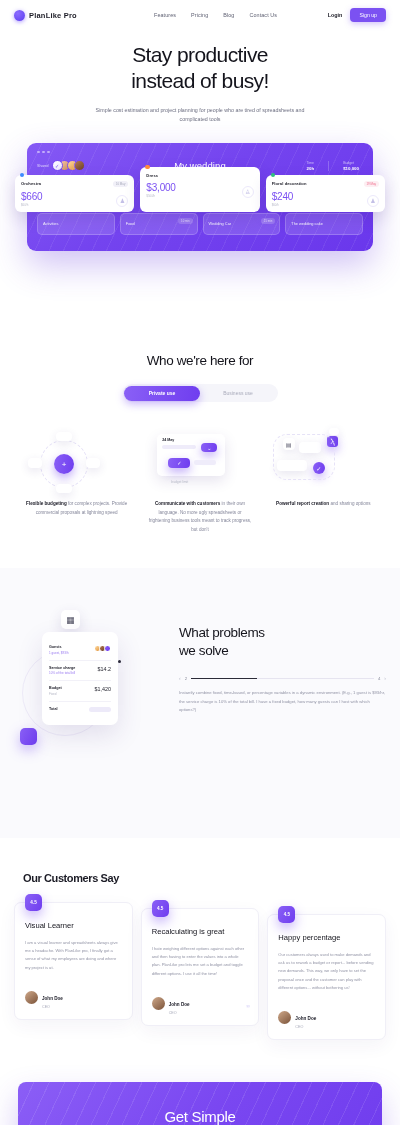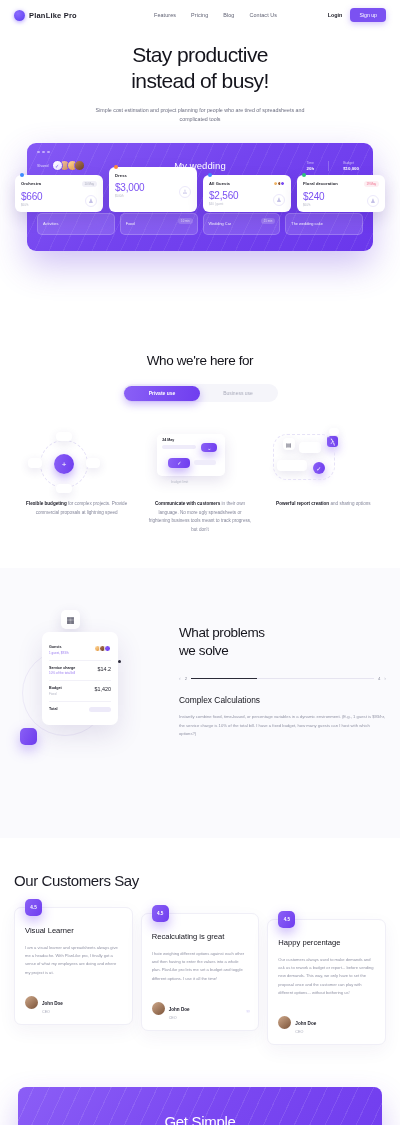--- a/index.html
+++ b/index.html
@@ -194,21 +194,21 @@
   .carousel { display: flex; align-items: center; gap: 4px; margin-top: 16px; }
   .carousel .arw { font-size: 5px; color: #b7b9c7; cursor: pointer; }
   .carousel .num { font-size: 4.4px; color: #8a8c9c; }
   .carousel .track { flex: 1; height: 1px; background: #e6e4f0; position: relative; }
   .carousel .track i { position: absolute; left: 0; top: 0; height: 1px; width: 36%; background: #2b2b38; display:block;}
   .prob-title { font-size: 8.4px; margin-top: 14px; color: #14141c; font-weight: 400; }
   .prob-body { font-size: 4.2px; line-height: 2; color: #9193a5; margin-top: 8px; }
 
   
   .sec4 { padding: 34px 14px 0; }
-  .sec4 h2 { font-size: 15px; letter-spacing: -.4px; font-weight: 400; }
+  .sec4 h2 { font-size: 11px; letter-spacing: -.4px; font-weight: 700; margin-left: 9px; }
   .tcards { display: flex; gap: 8px; margin-top: 18px; align-items: flex-start; }
   .tcard {
     flex: 1; background: #fff; border: 1px solid #f0eff7; border-radius: 7px;
     padding: 14px 10px 10px; position: relative; box-shadow: 0 6px 18px rgba(60,40,120,.05);
   }
   .tcard.mid { margin-top: 6px; }
   .tcard.last { margin-top: 12px; }
   .score {
     position: absolute; left: 10px; top: -9px; width: 17px; height: 17px;
     border-radius: 5px; background: linear-gradient(120deg,#8a60f6,#6f3def);
@@ -337,38 +337,20 @@
       </div>
       <div class="cc-body">
         <div>
           <div class="cc-price">$3,000</div>
           <div class="cc-sub">$500/h</div>
         </div>
         <div class="cc-icon">♙</div>
       </div>
     </div>
 
-    <div class="ccard">
-      <span class="cc-dot" style="background:#3e8bff"></span>
-      <div class="cc-top">
-        <span class="cc-name">All Guests</span>
-        <span class="cc-mini-av">
-          <i style="background:linear-gradient(140deg,#ffd9a0,#e0963f)"></i>
-          <i style="background:linear-gradient(140deg,#b57a52,#6d4127)"></i>
-          <i style="background:linear-gradient(140deg,#8a60f6,#6f3def)"></i>
-        </span>
-      </div>
-      <div class="cc-body">
-        <div>
-          <div class="cc-price">$2,560</div>
-          <div class="cc-sub">$40 | guest</div>
-        </div>
-        <div class="cc-icon">♟</div>
-      </div>
-    </div>
 
     <div class="ccard">
       <span class="cc-dot" style="background:#2ec27e"></span>
       <div class="cc-top">
         <span class="cc-name">Floral decoration</span>
         <span class="cc-tag red">19 May</span>
       </div>
       <div class="cc-body">
         <div>
           <div class="cc-price">$240</div>
@@ -484,21 +466,20 @@
       </h2>
       <div class="carousel">
         <span class="arw">‹</span>
         <span class="num">2</span>
         <span class="track">
             <i></i>
           </span>
         <span class="num">4</span>
         <span class="arw">›</span>
       </div>
-      <div class="prob-title">Complex Calculations</div>
       <div class="prob-body">Instantly combine fixed, time-based, or percentage variables in a dynamic environment. (E.g., 1 guest is $93/hr, the service charge is 10% of the total bill. I have a fixed budget, how many guests can I host with which options?)</div>
     </div>
   </div>
 </section>
 
 <section class="sec4">
   <h2>Our Customers Say</h2>
   <div class="tcards">
 
     <div class="tcard">

